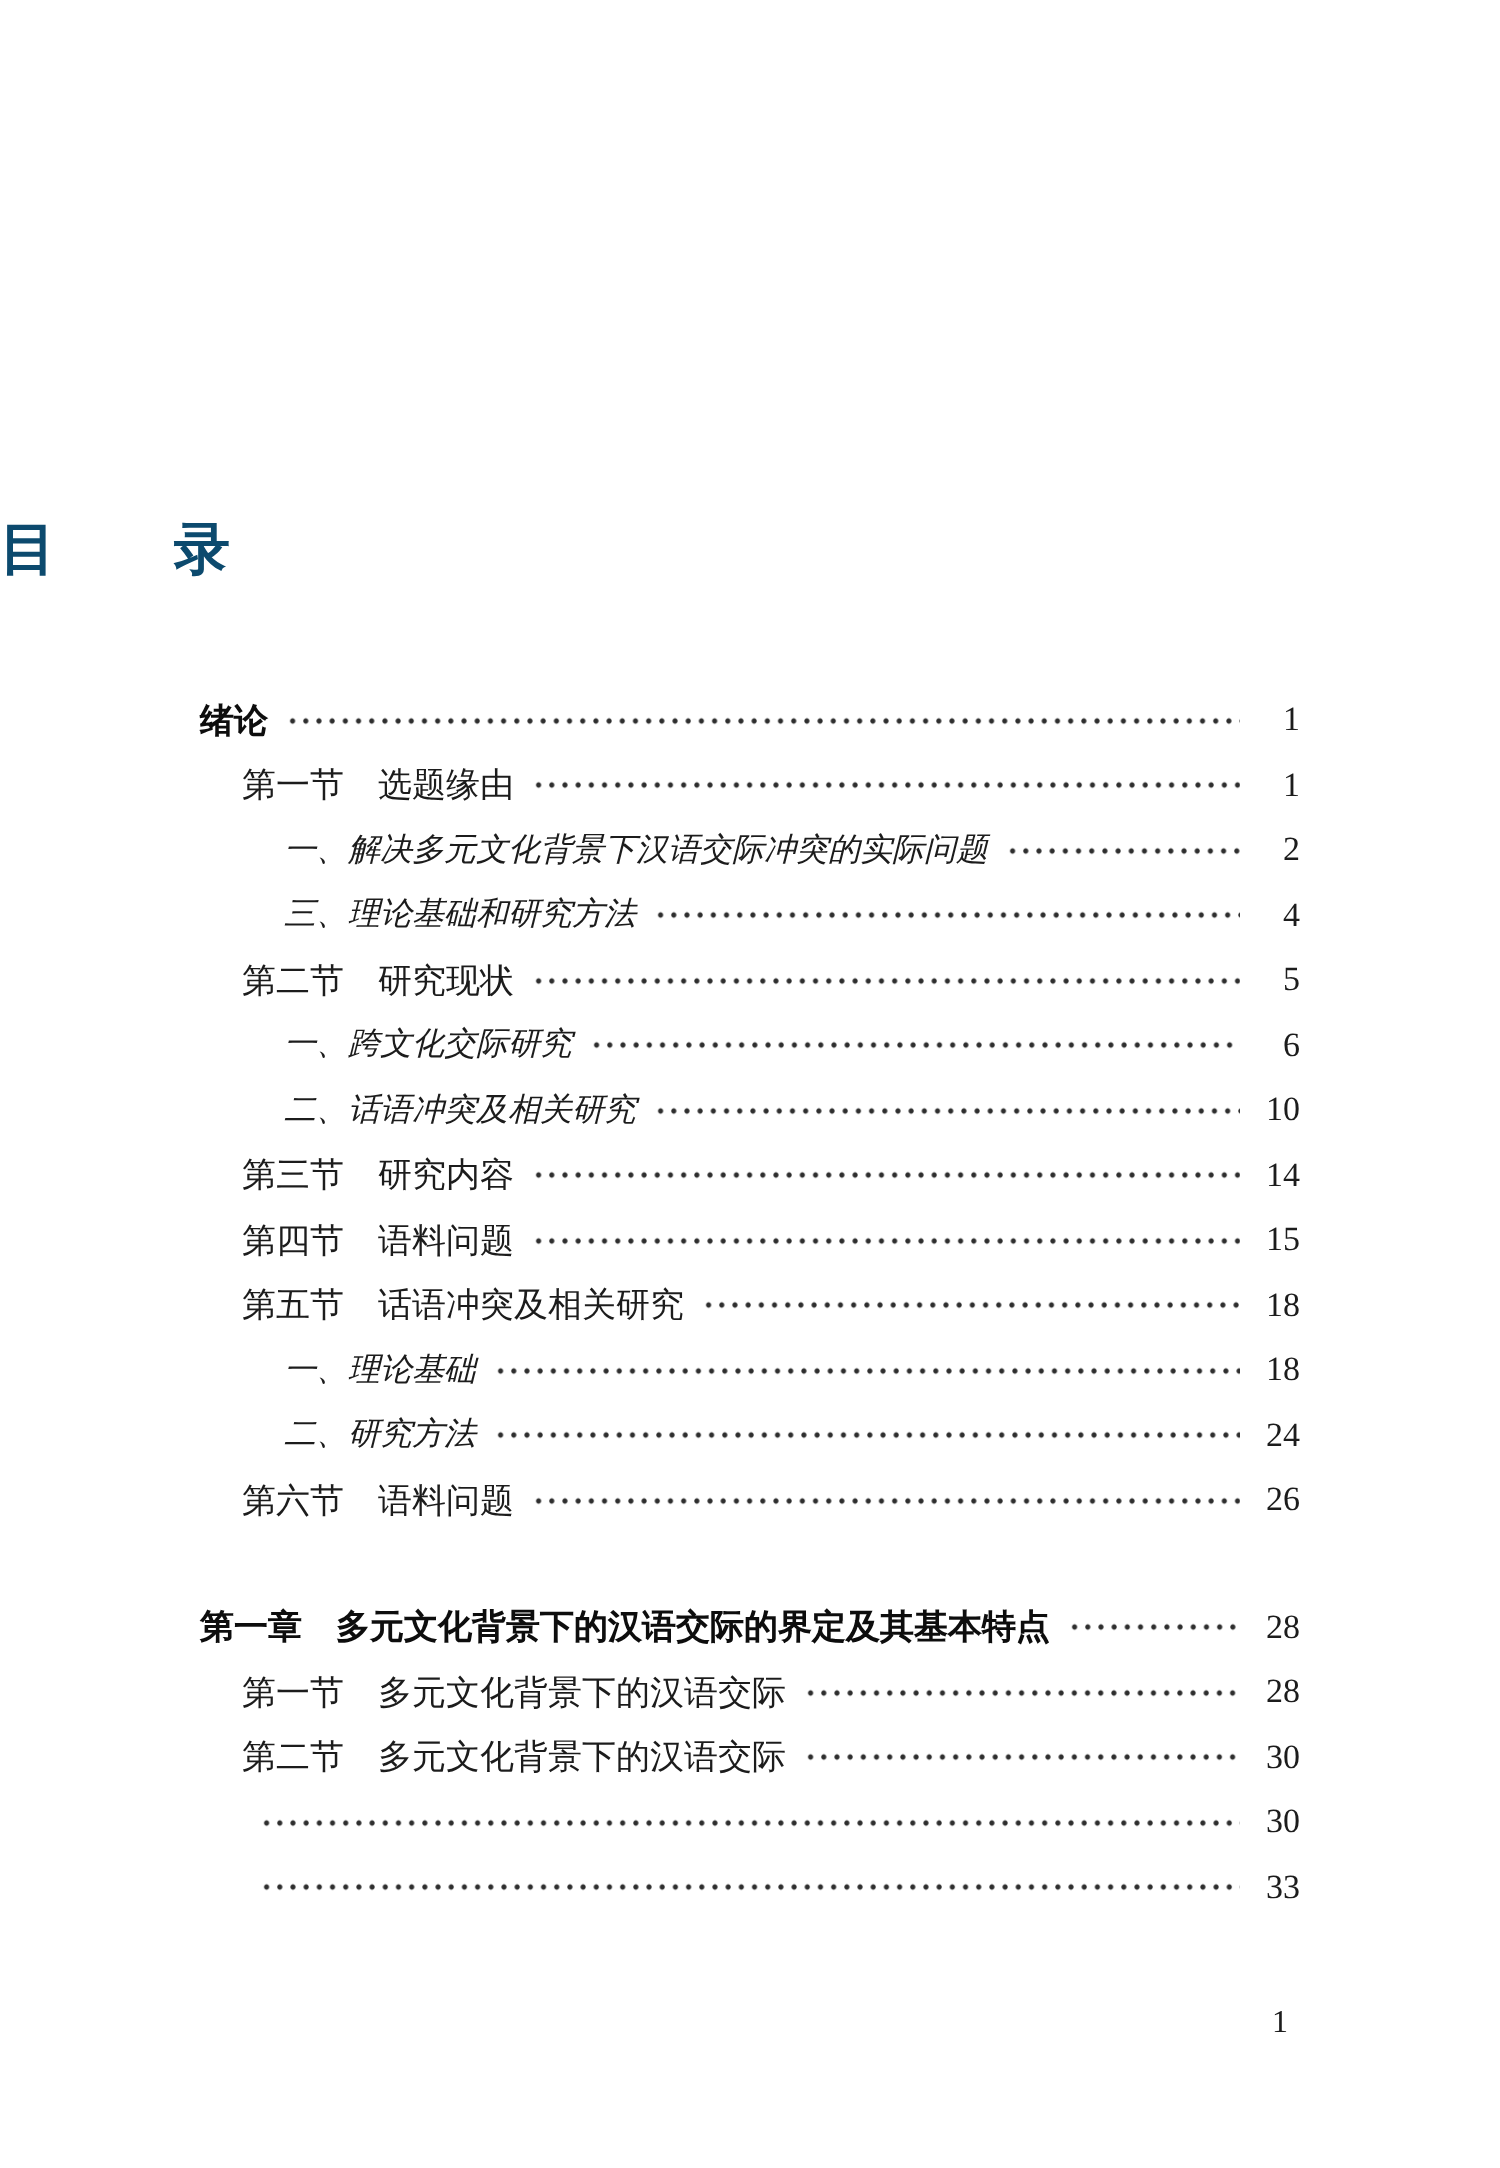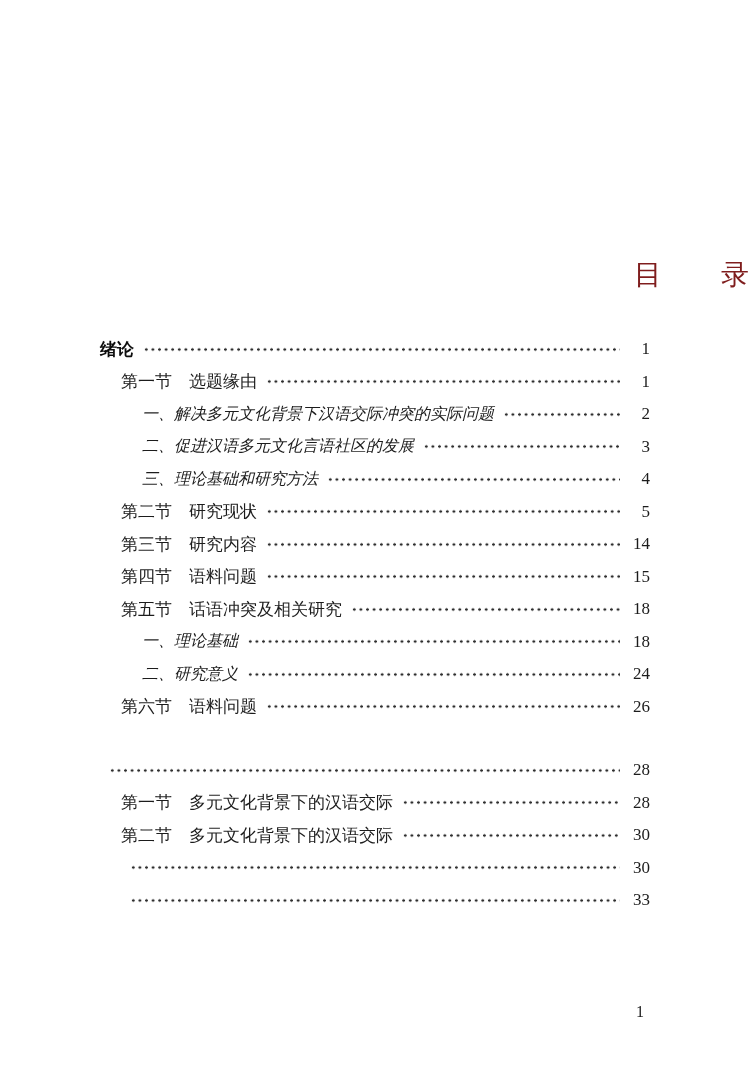--- a/index.html
+++ b/index.html
@@ -11,29 +11,29 @@
     color: #1c1c1c;
     font-family: "Liberation Serif", "DejaVu Serif", serif;
     overflow: hidden;
     box-sizing: border-box;
   }
   .doc-title {
     position: absolute;
     top: 256px;
     left: 0;
     width: 100%;
-    text-align: right;
+    text-align: left;
     font-size: 28px;
-    font-weight: 400;
+    font-weight: 700;
     letter-spacing: 1px;
-    color: #7f1d1d;
+    color: #0c4a6e;
   }
   .toc {
     position: absolute;
-    top: 333px;
+    top: 344px;
     left: 100px;
     right: 100px;
   }
   .row {
     display: flex;
     align-items: center;
     height: 32.5px;
     font-size: 17px;
     white-space: nowrap;
   }
@@ -89,33 +89,38 @@
         <span class="label">第一节　选题缘由</span>
         <span class="leader"></span>
         <span class="num">1</span>
       </div>
       <div class="row level2">
         <span class="label">一、解决多元文化背景下汉语交际冲突的实际问题</span>
         <span class="leader"></span>
         <span class="num">2</span>
       </div>
       <div class="row level2">
-        <span class="label">二、促进汉语多元文化言语社区的发展</span>
-        <span class="leader"></span>
-        <span class="num">3</span>
-      </div>
-      <div class="row level2">
         <span class="label">三、理论基础和研究方法</span>
         <span class="leader"></span>
         <span class="num">4</span>
       </div>
       <div class="row level1">
         <span class="label">第二节　研究现状</span>
         <span class="leader"></span>
         <span class="num">5</span>
+      </div>
+      <div class="row level2">
+        <span class="label">一、跨文化交际研究</span>
+        <span class="leader"></span>
+        <span class="num">6</span>
+      </div>
+      <div class="row level2">
+        <span class="label">二、话语冲突及相关研究</span>
+        <span class="leader"></span>
+        <span class="num">10</span>
       </div>
       <div class="row level1">
         <span class="label">第三节　研究内容</span>
         <span class="leader"></span>
         <span class="num">14</span>
       </div>
       <div class="row level1">
         <span class="label">第四节　语料问题</span>
         <span class="leader"></span>
         <span class="num">15</span>
@@ -124,31 +129,32 @@
         <span class="label">第五节　话语冲突及相关研究</span>
         <span class="leader"></span>
         <span class="num">18</span>
       </div>
       <div class="row level2">
         <span class="label">一、理论基础</span>
         <span class="leader"></span>
         <span class="num">18</span>
       </div>
       <div class="row level2">
-        <span class="label">二、研究意义</span>
+        <span class="label">二、研究方法</span>
         <span class="leader"></span>
         <span class="num">24</span>
       </div>
       <div class="row level1">
         <span class="label">第六节　语料问题</span>
         <span class="leader"></span>
         <span class="num">26</span>
       </div>
       <div class="gap"></div>
       <div class="row level0 bold">
+        <span class="label">第一章　多元文化背景下的汉语交际的界定及其基本特点</span>
         <span class="leader"></span>
         <span class="num">28</span>
       </div>
       <div class="row level1">
         <span class="label">第一节　多元文化背景下的汉语交际</span>
         <span class="leader"></span>
         <span class="num">28</span>
       </div>
       <div class="row level1">
         <span class="label">第二节　多元文化背景下的汉语交际</span>

